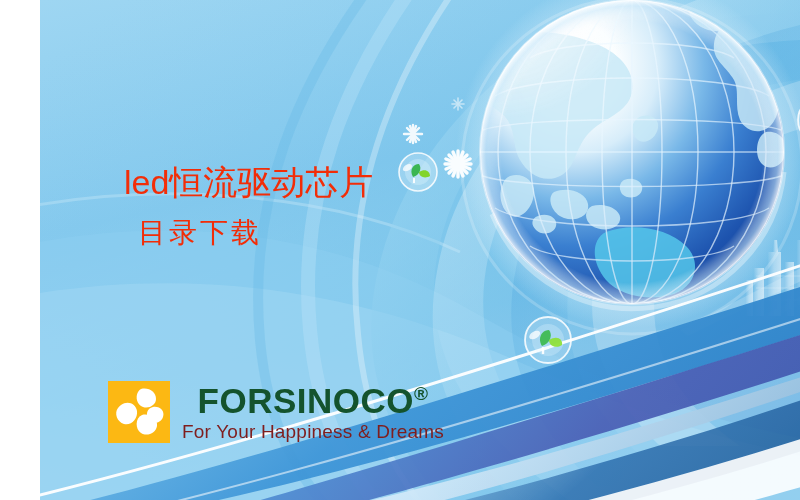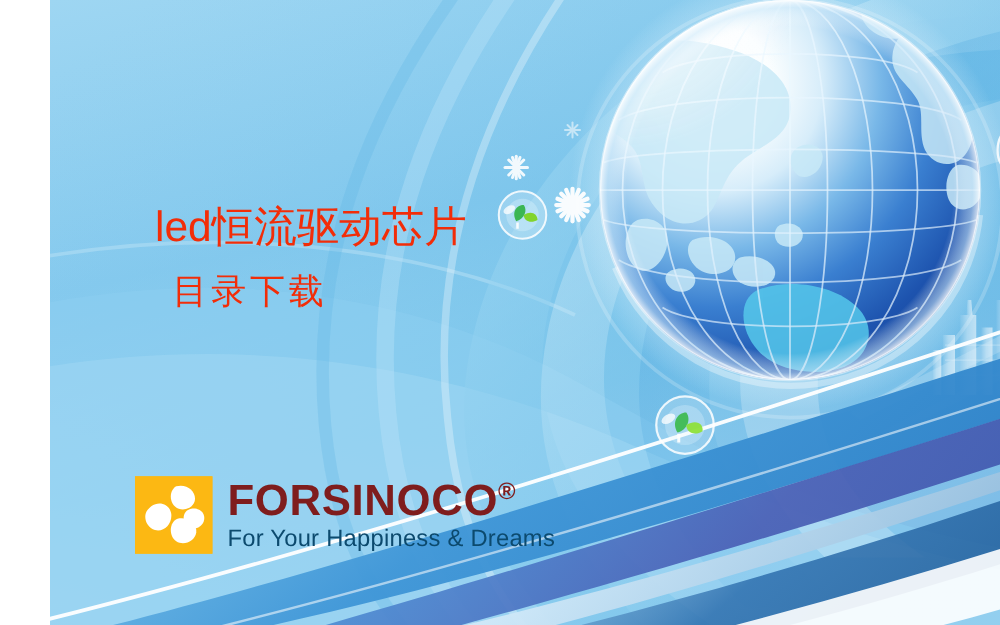--- a/index.html
+++ b/index.html
@@ -81,33 +81,34 @@
     display: flex;
     flex-direction: column;
     justify-content: flex-start;
     padding-top: 2px;
   }
   .logo-word {
     font-family: "Liberation Sans", sans-serif;
     font-weight: bold;
     font-size: 35px;
     line-height: 1;
-    color: #7f1d1d;
+    color: #14532d;
     letter-spacing: 0.5px;
     white-space: nowrap;
+    text-align: center;
   }
   .logo-word .reg {
     font-size: 19px;
     vertical-align: super;
     line-height: 1;
   }
   .logo-tag {
     font-family: "Liberation Sans", sans-serif;
     font-size: 19px;
-    color: #0c4a6e;
+    color: #7f1d1d;
     margin-top: 3px;
     letter-spacing: 0.2px;
     white-space: nowrap;
   }
 </style>
 </head>
 <body>
 
 <div id="banner">
 

